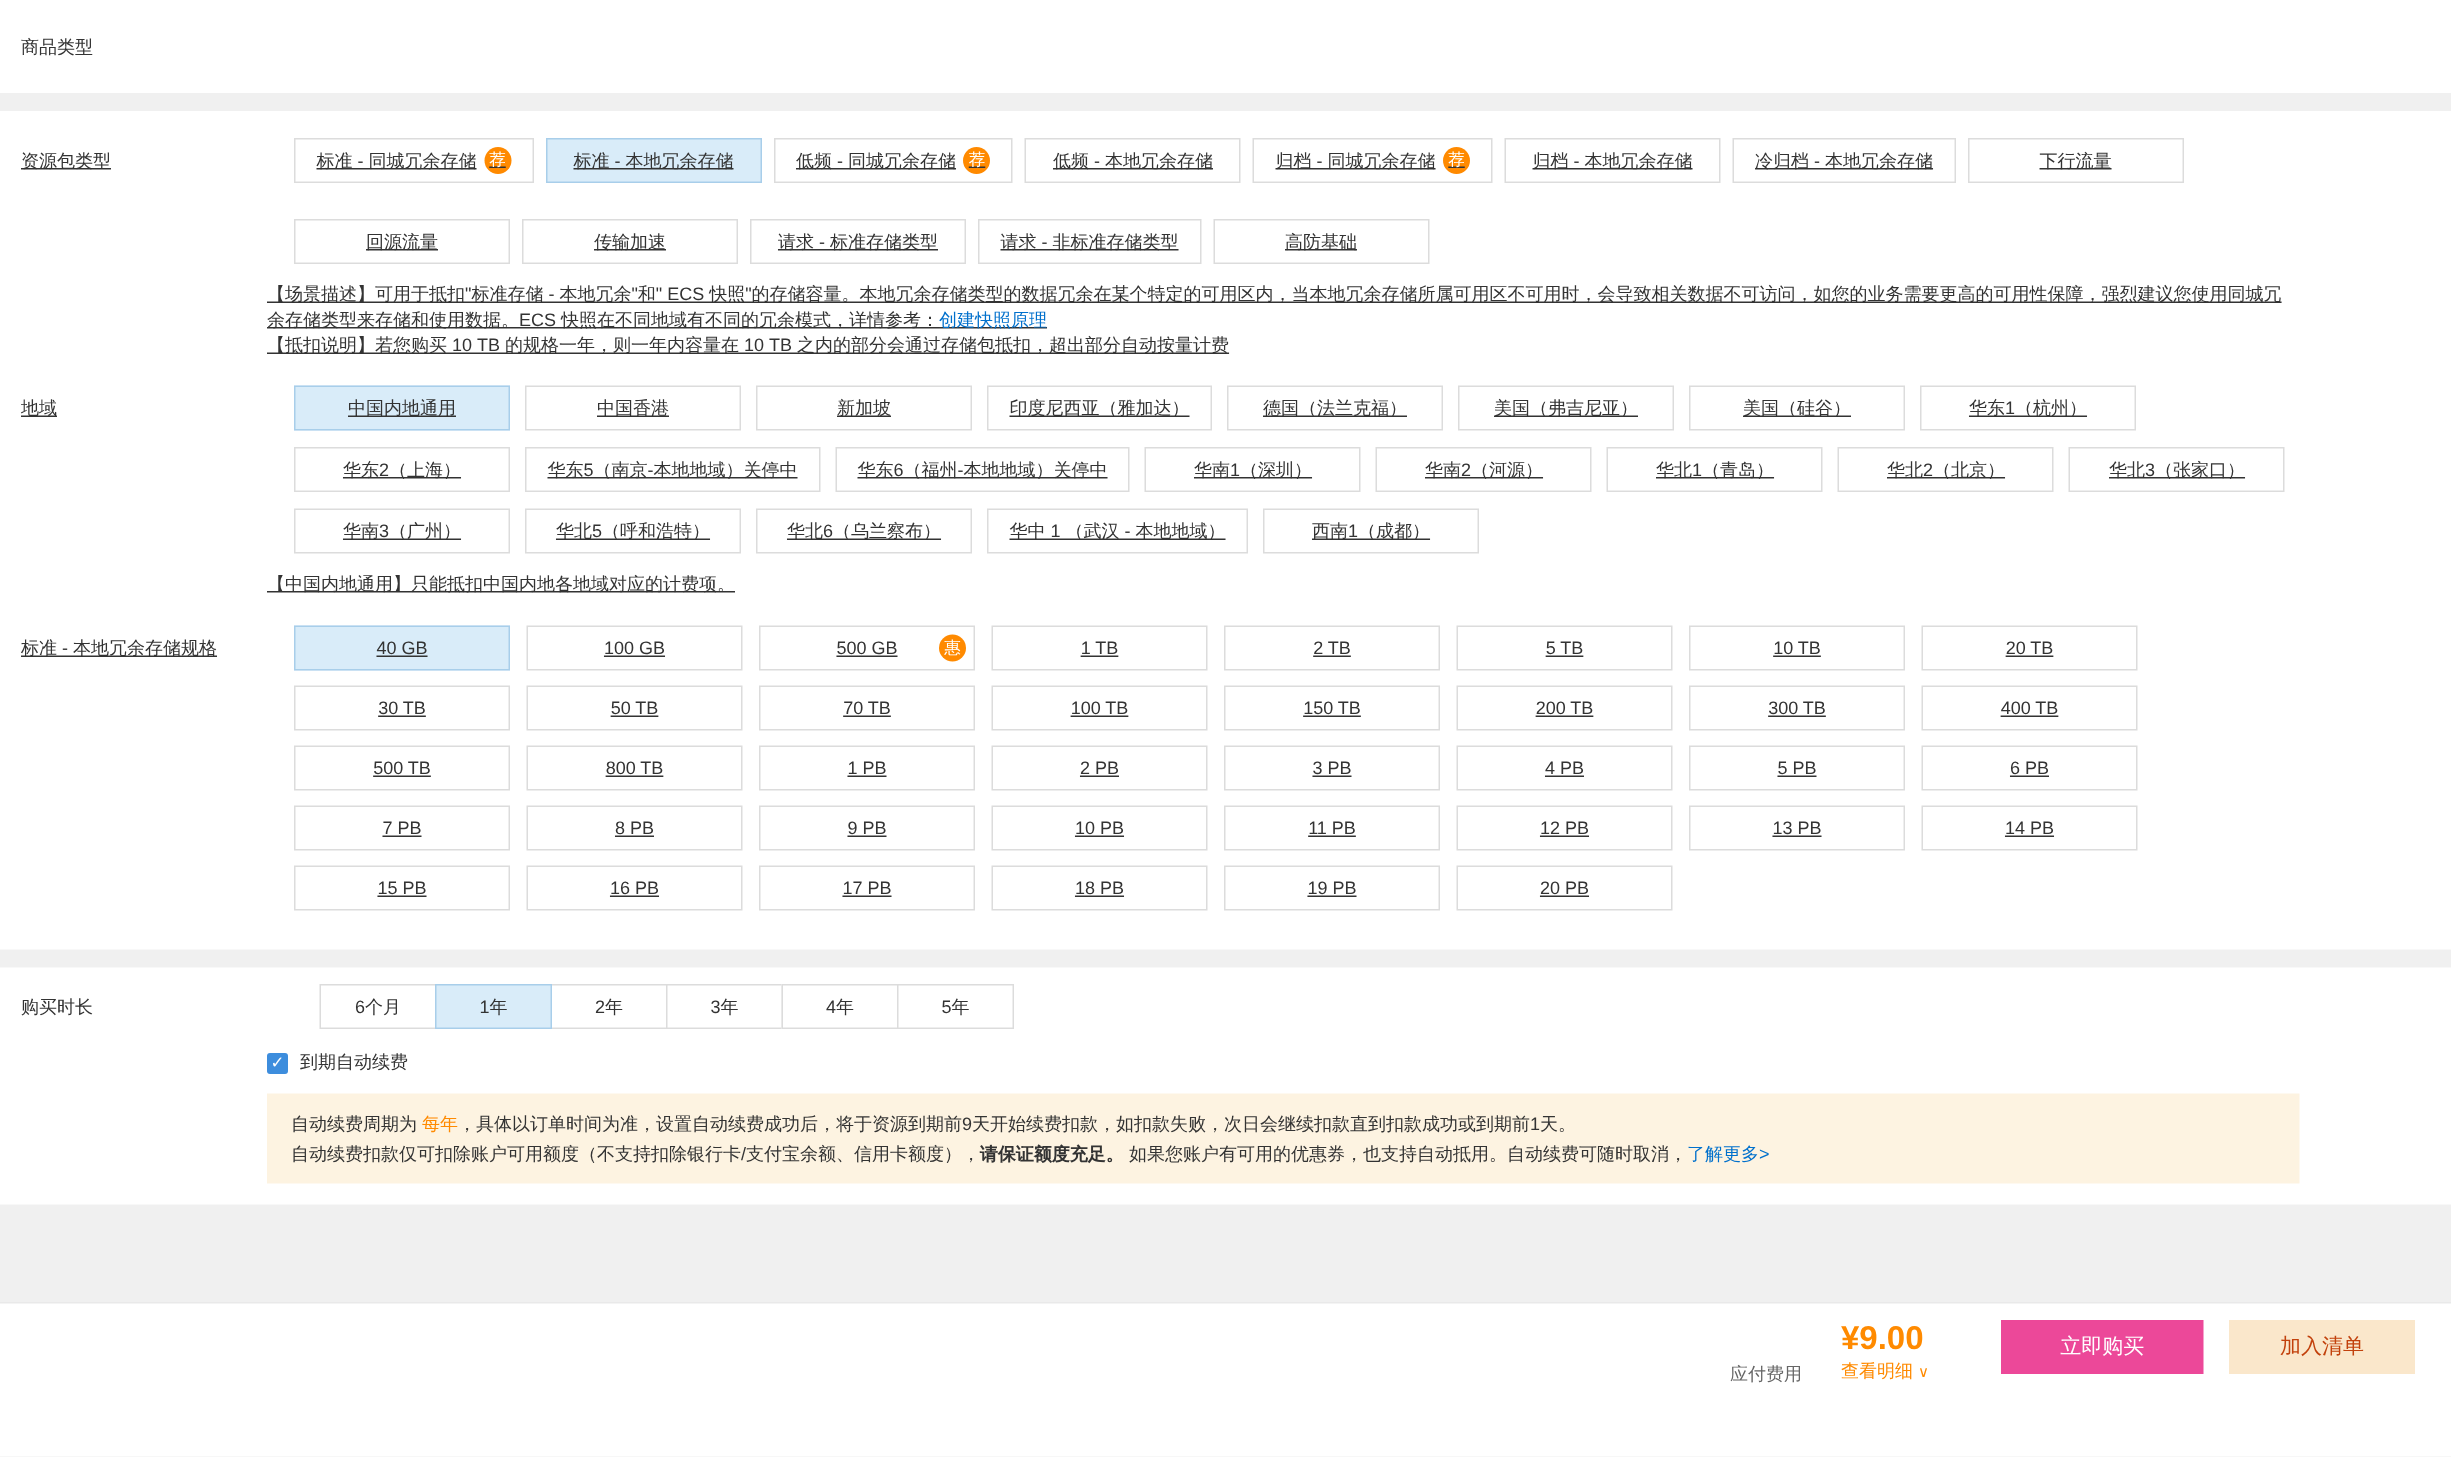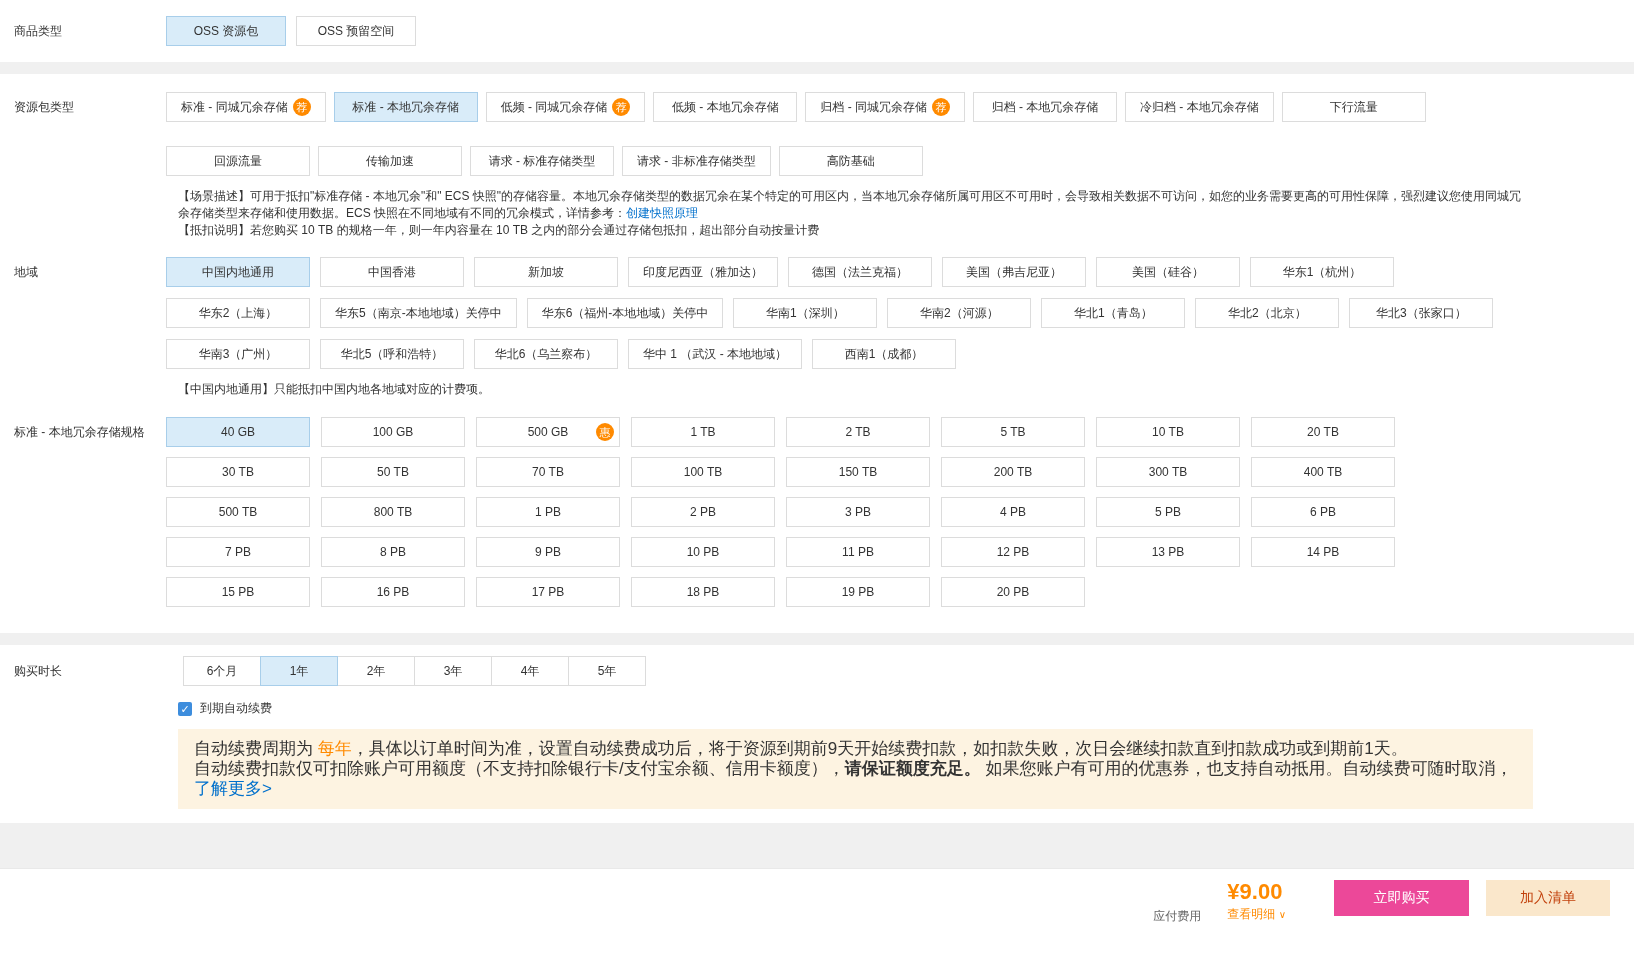--- a/index.html
+++ b/index.html
@@ -5,25 +5,25 @@
   * { box-sizing: border-box; margin: 0; padding: 0; }
   body {
     background: #f0f0f0;
     font-family: "Liberation Sans", "DejaVu Sans", sans-serif;
     color: #333;
     font-size: 12px;
   }
   .page { width: 1634px; min-height: 971px; display: flex; flex-direction: column; background: #f0f0f0; }
   .panel { background: #fff; margin-bottom: 12px; }
   .panel-1 { padding: 16px 0; }
-  .panel-2 { padding: 18px 0 26px 0; }
+  .panel-2 { padding: 18px 0 26px 0; text-decoration: underline; }
   .panel-3 { padding: 11px 0 14px 0; }
 
   .form-row { display: flex; align-items: flex-start; }
-  .row-label { width: 166px; padding-left: 14px; flex-shrink: 0; font-size: 12px; line-height: 30px; color: #333; }
+  .row-label { width: 196px; padding-left: 14px; flex-shrink: 0; font-size: 12px; line-height: 30px; color: #333; }
   .row-content { width: 1355px; display: flex; flex-wrap: wrap; align-content: flex-start; }
   .gap-pkg { gap: 24px 8px; }
   .gap-region { gap: 11px 10px; }
   .gap-spec { gap: 10px 11px; }
   .gap-prod { gap: 10px; }
 
   .opt-btn {
     position: relative; height: 30px; min-width: 144px; padding: 0 14px;
     background: #fff; border: 1px solid #dcdcdc; font-family: inherit;
     font-size: 12px; color: #333; cursor: pointer;
@@ -51,21 +51,21 @@
   }
   .seg-btn.selected { background: #d9ecf9; border-color: #a8ceea; position: relative; z-index: 1; }
 
   .autorenew { margin: 14px 0 0 178px; display: flex; align-items: center; gap: 8px; font-size: 12px; }
   .checkbox {
     width: 14px; height: 14px; background: #3d8ddd; border-radius: 2px;
     color: #fff; font-size: 11px; line-height: 14px; text-align: center; cursor: pointer; flex-shrink: 0;
   }
   .notice {
     margin: 12px 0 0 178px; width: 1355px; background: #fdf3e1;
-    padding: 10px 16px; font-size: 17px; line-height: 20px; color: #333;
+    padding: 10px 16px; font-size: 12px; line-height: 20px; color: #333;
   }
   .hl-orange { color: #ff8a00; }
   .bold { font-weight: bold; }
 
   .footer-bar {
     margin-top: auto; background: #fff; border-top: 1px solid #e9e9e9; height: 103px;
     display: flex; justify-content: flex-end; align-items: flex-start;
     padding: 11px 24px 0 0;
   }
   .fee { display: flex; align-items: flex-end; gap: 26px; margin-right: 48px; }
@@ -84,32 +84,20 @@
   }
 </style>
 </head>
 <body>
 
 <div class="page">
 
   <section class="panel panel-1">
     <div class="form-row">
       <div class="row-label">商品类型</div>
-      <div class="row-content gap-prod">
-
-          <button class="opt-btn w120 selected">
-            <span>OSS 资源包</span>
-
-          </button>
-
-          <button class="opt-btn w120">
-            <span>OSS 预留空间</span>
-
-          </button>
-        </div>
     </div>
   </section>
 
   <section class="panel panel-2">
 
     <div class="form-row">
       <div class="row-label">资源包类型</div>
       <div class="row-content gap-pkg">
 
           <button class="opt-btn">

